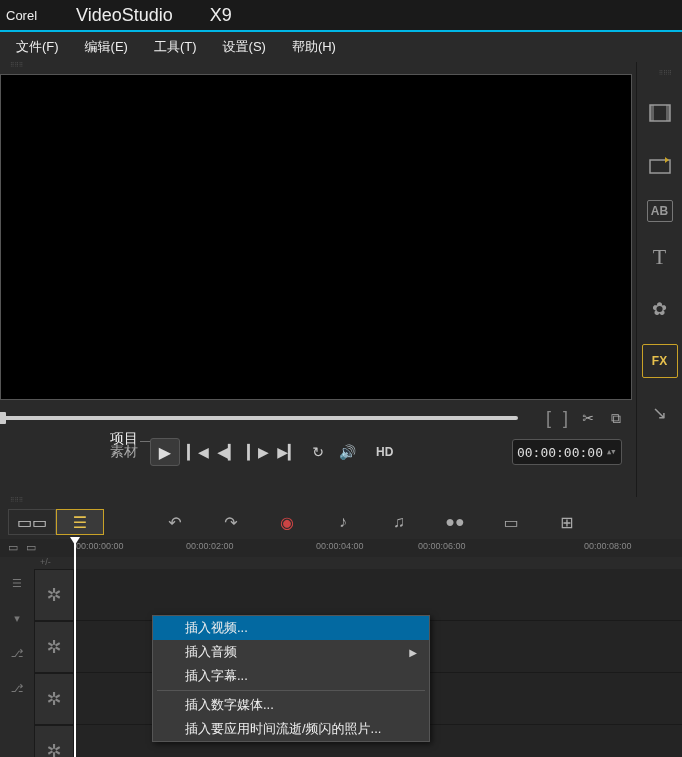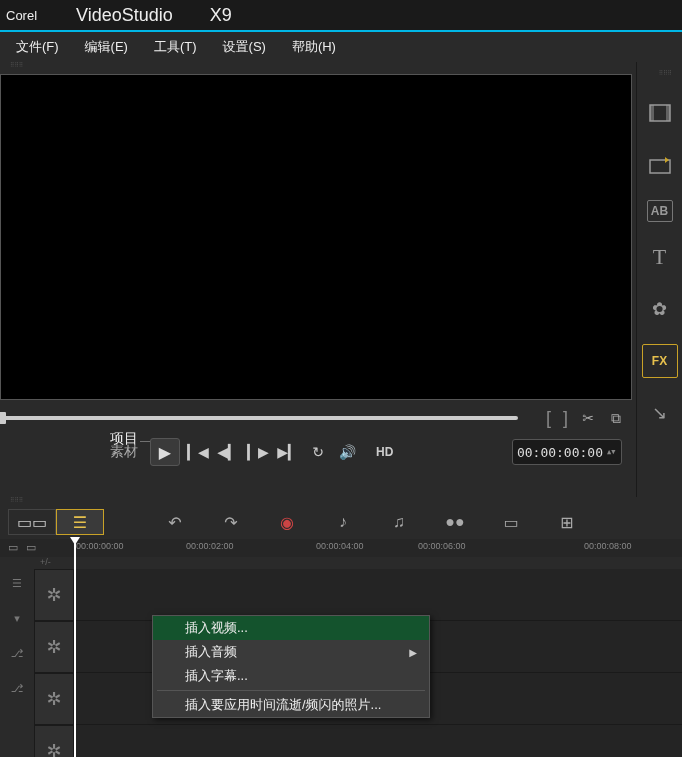--- a/index.html
+++ b/index.html
@@ -326,21 +326,21 @@
   }
   .ctx-item {
     height: 24px;
     display: flex;
     align-items: center;
     padding: 0 12px 0 32px;
     cursor: pointer;
     position: relative;
   }
   .ctx-item:hover, .ctx-item.hover {
-    background: #14532d;
+    background: #0369a1;
   }
   .ctx-item .sub-arrow {
     margin-left: auto;
     font-size: 10px;
     color: #ccc;
   }
   .ctx-sep {
     height: 1px;
     background: #555;
     margin: 2px 4px;
@@ -492,15 +492,18 @@
   </div>
   <div class="ctx-item">
     <span>插入音频</span>
     <span class="sub-arrow">▶</span>
   </div>
   <div class="ctx-item">
     <span>插入字幕...</span>
   </div>
   <div class="ctx-sep"></div>
   <div class="ctx-item">
+    <span>插入数字媒体...</span>
+  </div>
+  <div class="ctx-item">
     <span>插入要应用时间流逝/频闪的照片...</span>
   </div>
 </div>
 
 </body></html>

